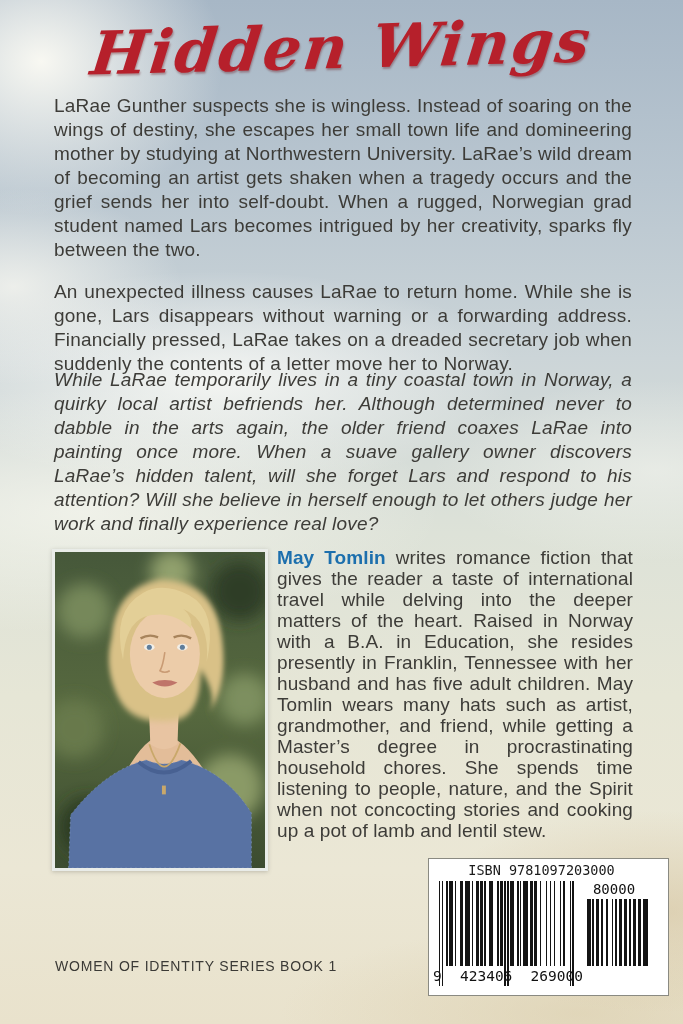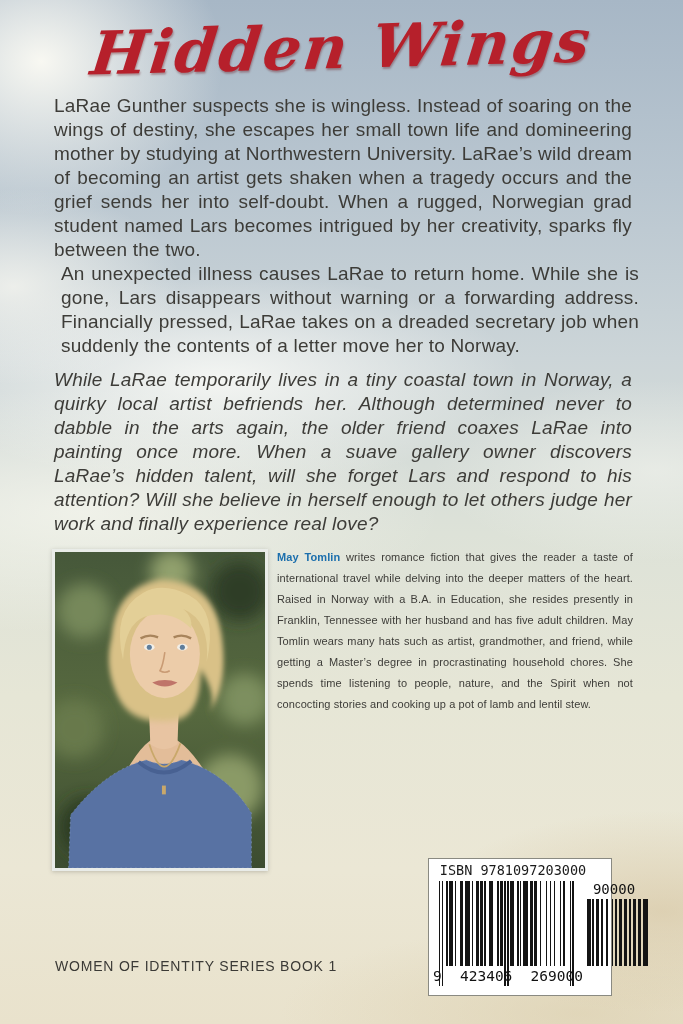--- a/index.html
+++ b/index.html
@@ -31,38 +31,38 @@
     text-shadow:1px 2px 2px rgba(96,12,18,.35);
     letter-spacing:2px;margin:0;
   }
   .syn{
     position:absolute;left:54px;width:578px;
     margin:0;text-align:justify;
     font-size:19px;line-height:24px;
     letter-spacing:.2px;
   }
   #p1{top:94px;}
-  #p2{top:262px;margin-left:7px;}
+  #p2{top:280px;}
   #p3{top:368px;font-style:italic;}
   #photo{
     position:absolute;left:52px;top:549px;
     width:216px;height:322px;
     border:3px solid #e9ece8;box-sizing:border-box;
     box-shadow:0 1px 4px rgba(60,60,50,.25);
   }
   .bio{
     position:absolute;left:277px;top:547px;width:356px;
     margin:0;text-align:justify;
-    font-size:11px;line-height:21px;
+    font-size:19px;line-height:21px;
     letter-spacing:.1px;
   }
   .bio .author{color:#1c6fad;font-weight:bold;}
   #barcode-panel{
     position:absolute;left:428px;top:858px;
-    width:184px;height:138px;
+    width:241px;height:138px;
     background:#fff;border:1px solid #8a8a82;box-sizing:border-box;
   }
   #isbn-label{
     position:absolute;top:3px;left:0;right:14px;
     text-align:center;
     font-family:"DejaVu Sans Mono",monospace;
     font-size:13.5px;color:#1a1a1a;white-space:nowrap;
   }
   #ean13{position:absolute;left:10px;top:22px;width:136px;height:105px;}
   #digits{
@@ -185,21 +185,21 @@
         <i style="position: absolute; top: 0px; background: rgb(20, 20, 20); display: block; left: 120.7px; width: 1.42px; height: 85px;"></i>
         <i style="position: absolute; top: 0px; background: rgb(20, 20, 20); display: block; left: 123.54px; width: 2.84px; height: 85px;"></i>
         <i style="position: absolute; top: 0px; background: rgb(20, 20, 20); display: block; left: 130.64px; width: 1.42px; height: 105px;"></i>
         <i style="position: absolute; top: 0px; background: rgb(20, 20, 20); display: block; left: 133.48px; width: 1.42px; height: 105px;"></i>
       </div>
     <div id="digits">
       <span>9</span>
       <span>423406</span>
       <span>269000</span>
     </div>
-    <div id="price-label">90000</div>
+    <div id="price-label">80000</div>
     <div id="ean5">
         <i style="position: absolute; top: 0px; background: rgb(20, 20, 20); display: block; left: 0px; width: 3.5px; height: 67px;"></i>
         <i style="position: absolute; top: 0px; background: rgb(20, 20, 20); display: block; left: 5.25px; width: 1.75px; height: 67px;"></i>
         <i style="position: absolute; top: 0px; background: rgb(20, 20, 20); display: block; left: 8.75px; width: 3.5px; height: 67px;"></i>
         <i style="position: absolute; top: 0px; background: rgb(20, 20, 20); display: block; left: 14px; width: 1.75px; height: 67px;"></i>
         <i style="position: absolute; top: 0px; background: rgb(20, 20, 20); display: block; left: 19.25px; width: 1.75px; height: 67px;"></i>
         <i style="position: absolute; top: 0px; background: rgb(20, 20, 20); display: block; left: 24.5px; width: 1.75px; height: 67px;"></i>
         <i style="position: absolute; top: 0px; background: rgb(20, 20, 20); display: block; left: 28px; width: 1.75px; height: 67px;"></i>
         <i style="position: absolute; top: 0px; background: rgb(20, 20, 20); display: block; left: 31.5px; width: 3.5px; height: 67px;"></i>
         <i style="position: absolute; top: 0px; background: rgb(20, 20, 20); display: block; left: 36.75px; width: 3.5px; height: 67px;"></i>

